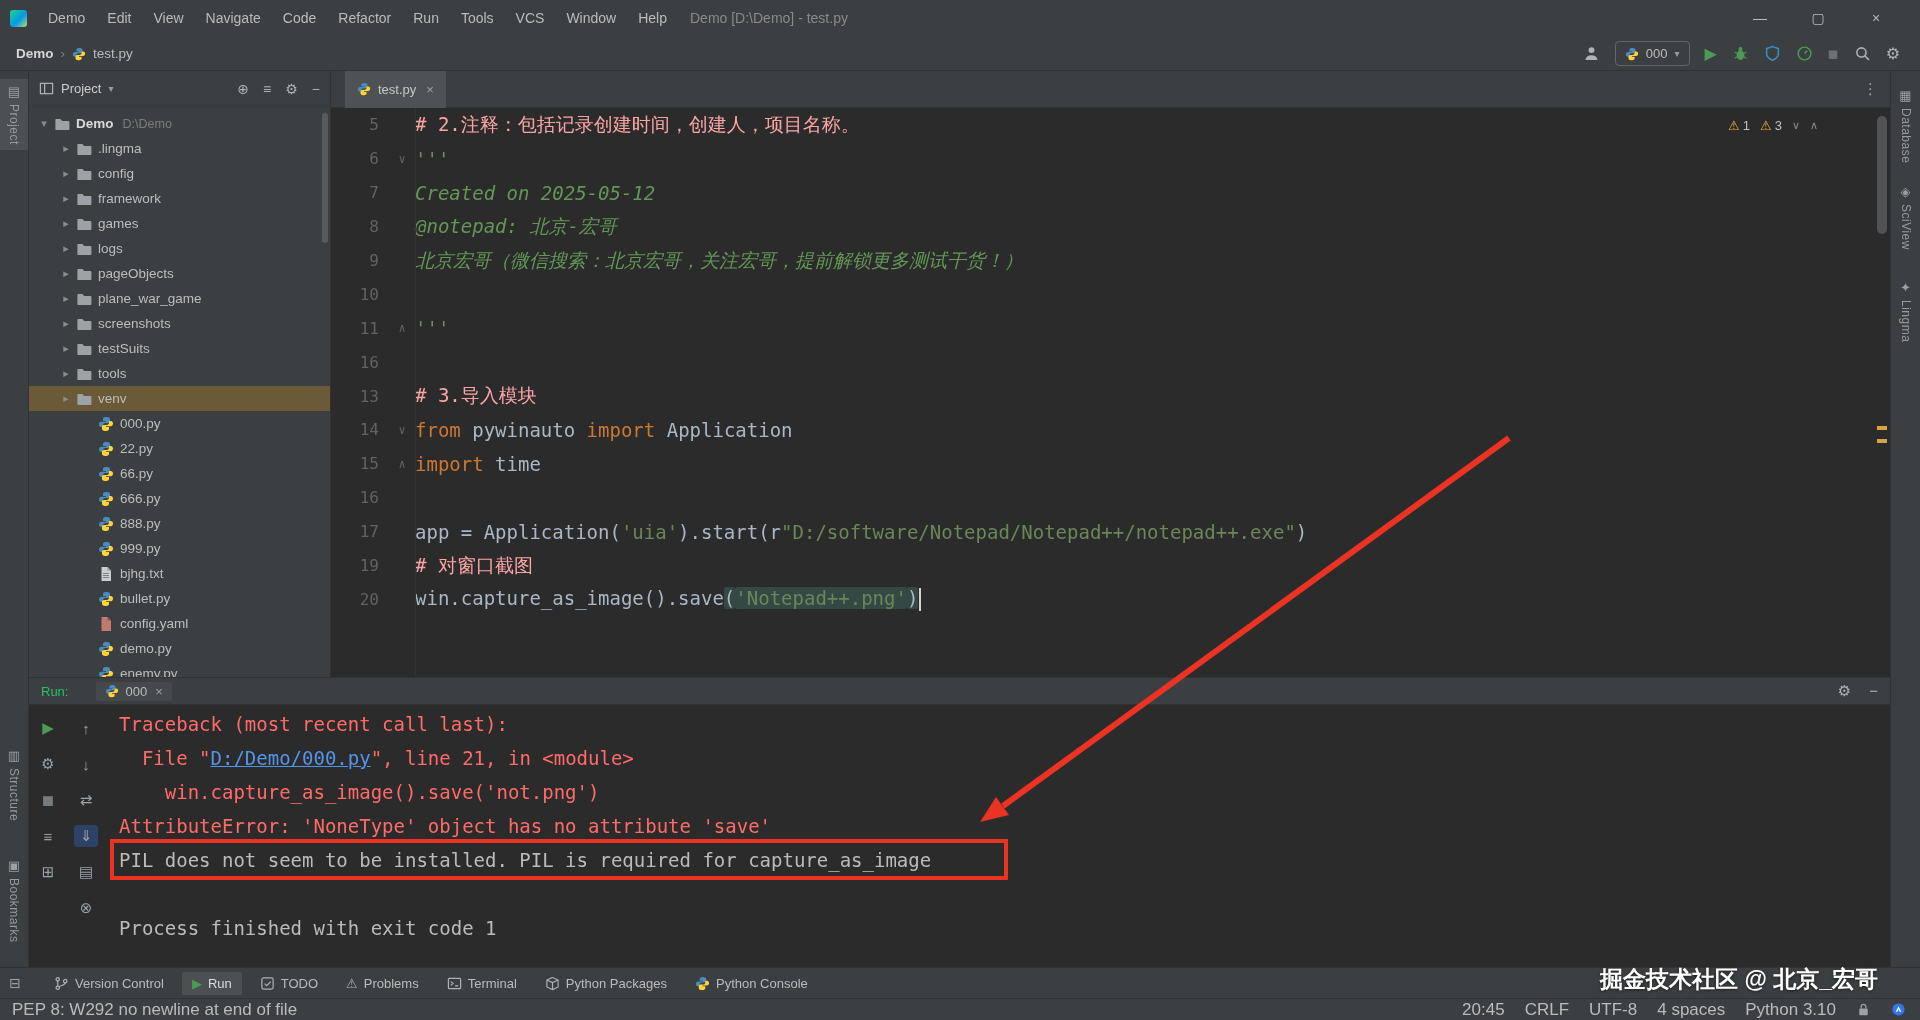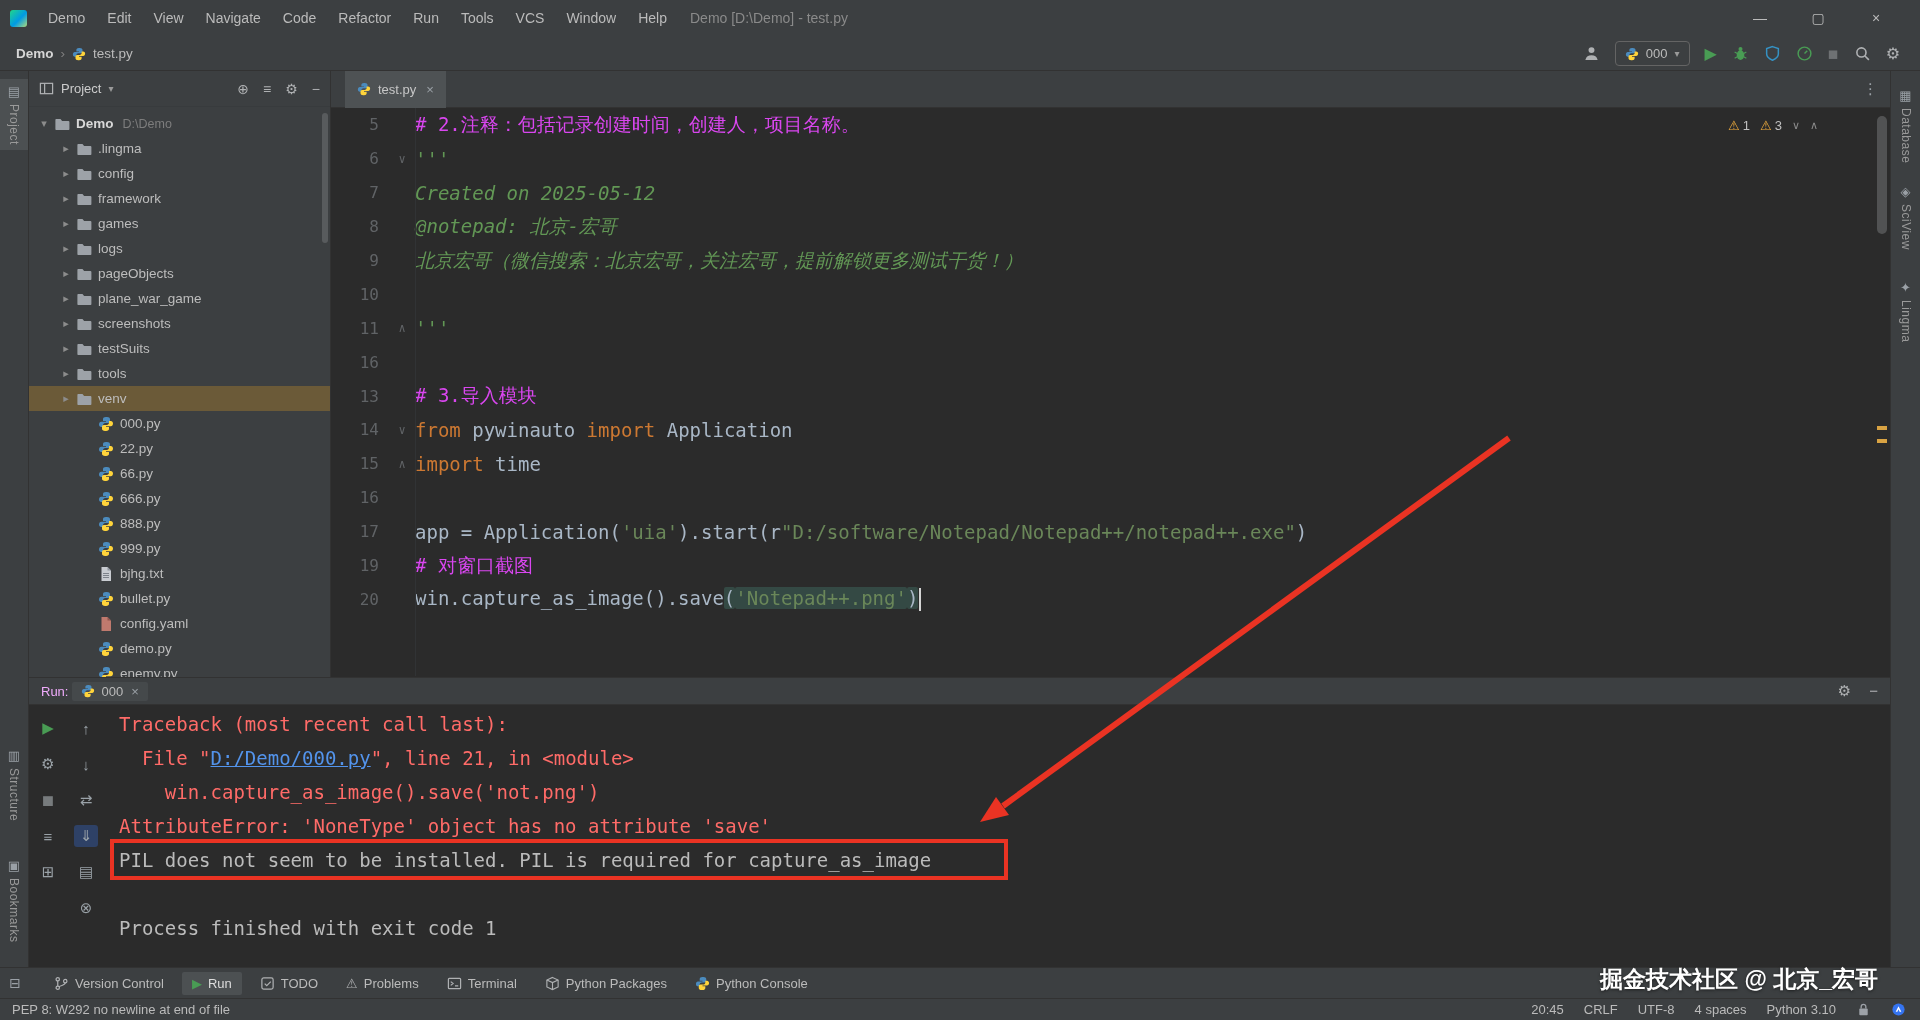--- a/index.html
+++ b/index.html
@@ -61,38 +61,38 @@
   .tabbar{height:37px;background:#3c3f41;border-bottom:1px solid #323232;display:flex;align-items:center}
   .tab{display:flex;align-items:center;gap:7px;height:37px;padding:0 12px;margin-left:14px;background:#4e5254;color:#c7c7c7;font-size:13px}
   .tab .close{color:#9aa0a6;font-size:13px;margin-left:3px}
   .tabbar-more{margin-left:auto;padding-right:12px;color:#9aa0a6;font-size:15px}
   .editor{position:relative;height:568px;font-family:"DejaVu Sans Mono","Liberation Mono",monospace;font-size:19px}
   .editor::before{content:'';position:absolute;left:84px;top:0;bottom:0;width:1px;background:#313335}
   .ed-row{display:flex;align-items:center;height:33.9px}
   .ln{width:58px;flex:none;text-align:right;padding-right:10px;color:#606366;font-size:16px}
   .fold{width:26px;flex:none;text-align:center;color:#606366;font-size:12px}
   .code{white-space:pre}
-  .tok-comment{color:#d946ef}
+  .tok-comment{color:#fca5a5}
   .tok-doc{color:#629755;font-style:italic}
   .tok-kw{color:#cc7832}
   .tok-str{color:#6a8759}
   .tok-plain{color:#a9b7c6}
   .hl{background:rgba(70,130,115,.35);border-radius:2px}
   .caret{display:inline-block;width:2px;height:23px;background:#d4d4d4;vertical-align:middle;margin-left:1px}
   .inspections{position:absolute;top:10px;right:72px;display:flex;align-items:center;gap:10px;font-family:"Liberation Sans",sans-serif;font-size:13px;color:#c0c0c0}
   .insp-item .warn{color:#f4af3d;margin-right:3px;font-size:13px}
   .insp-nav{color:#8c8c8c;font-size:11px}
   .ed-scrollbar{position:absolute;right:0;top:0;bottom:0;width:16px}
   .ed-thumb{position:absolute;left:3px;top:8px;width:10px;height:118px;background:rgba(140,143,146,.4);border-radius:5px}
   .ed-mark{position:absolute;right:3px;width:10px;height:4px;background:#d9a343}
 
   
   .run-panel{position:absolute;left:29px;top:677px;width:1861px;height:290px;background:#2b2b2b;border-top:1px solid #323232}
   .run-header{height:27px;background:#3c3f41;border-bottom:1px solid #323232;display:flex;align-items:center;padding:0 12px;font-size:13px}
-  .run-label{margin-right:4px;color:#f0abfc}
+  .run-label{margin-right:28px;color:#22c55e}
   .run-tab{display:flex;align-items:center;gap:6px;padding:2px 9px;background:#45494b;border-radius:2px}
   .run-tab .ic{width:14px;height:14px}
   .run-tab .close{color:#9aa0a6;margin-left:2px}
   .run-header-icons{margin-left:auto;display:flex;gap:18px;color:#afb1b3;font-size:15px}
   .run-body{display:flex;height:262px}
   .rcol{width:38px;flex:none;display:flex;flex-direction:column;align-items:center;padding-top:12px;gap:14px}
   .tool-btn{width:24px;height:22px;display:flex;align-items:center;justify-content:center;font-size:15px;color:#9aa2a8;border-radius:3px}
   .tool-btn.active{background:rgba(53,116,240,.3)}
   .console{flex:1;padding:2px 0 0 14px;font-family:"DejaVu Sans Mono","Liberation Mono",monospace;font-size:19px}
   .con-row{height:34px;line-height:34px;white-space:pre}
@@ -104,21 +104,21 @@
   .bottom-bar{position:absolute;left:0;top:967px;width:1920px;height:31px;background:#3c3f41;border-top:1px solid #323232;display:flex;align-items:center}
   .bb-switcher{width:30px;text-align:center;color:#9aa0a6;font-size:14px}
   .bb-items{display:flex;align-items:center;gap:8px;margin-left:14px}
   .bb-item{display:flex;align-items:center;gap:6px;padding:4px 10px;color:#bbbbbb;font-size:13px;border-radius:2px}
   .bb-item.active{background:#4c5052;color:#dddddd}
   .bb-item .ic{width:15px;height:15px}
   .bb-glyph{font-size:13px;color:#afb1b3}
   .bb-glyph.green{color:#499c54}
 
   
-  .status-bar{position:absolute;left:0;top:998px;width:1920px;height:22px;background:#3c3f41;border-top:1px solid #323232;display:flex;align-items:center;font-size:13px;color:#bbbbbb}
+  .status-bar{position:absolute;left:0;top:998px;width:1920px;height:22px;background:#3c3f41;border-top:1px solid #323232;display:flex;align-items:center;font-size:17px;color:#bbbbbb}
   .sb-left{padding-left:12px}
   .sb-right{margin-left:auto;display:flex;align-items:center;gap:20px;padding-right:14px}
   .sb-right .ic{width:15px;height:15px}
 
   
   .annot-box{position:absolute;left:110px;top:839px;width:898px;height:41px;border:4px solid #ea3323;z-index:60;pointer-events:none}
   .annot-svg{position:absolute;left:0;top:0;width:1920px;height:1020px;z-index:59;pointer-events:none}
   .watermark{position:absolute;right:42px;top:964px;z-index:70;font-size:23px;font-weight:bold;color:#ffffff;text-shadow:0 1px 3px rgba(0,0,0,.55);pointer-events:none}
 </style>
 </head>

